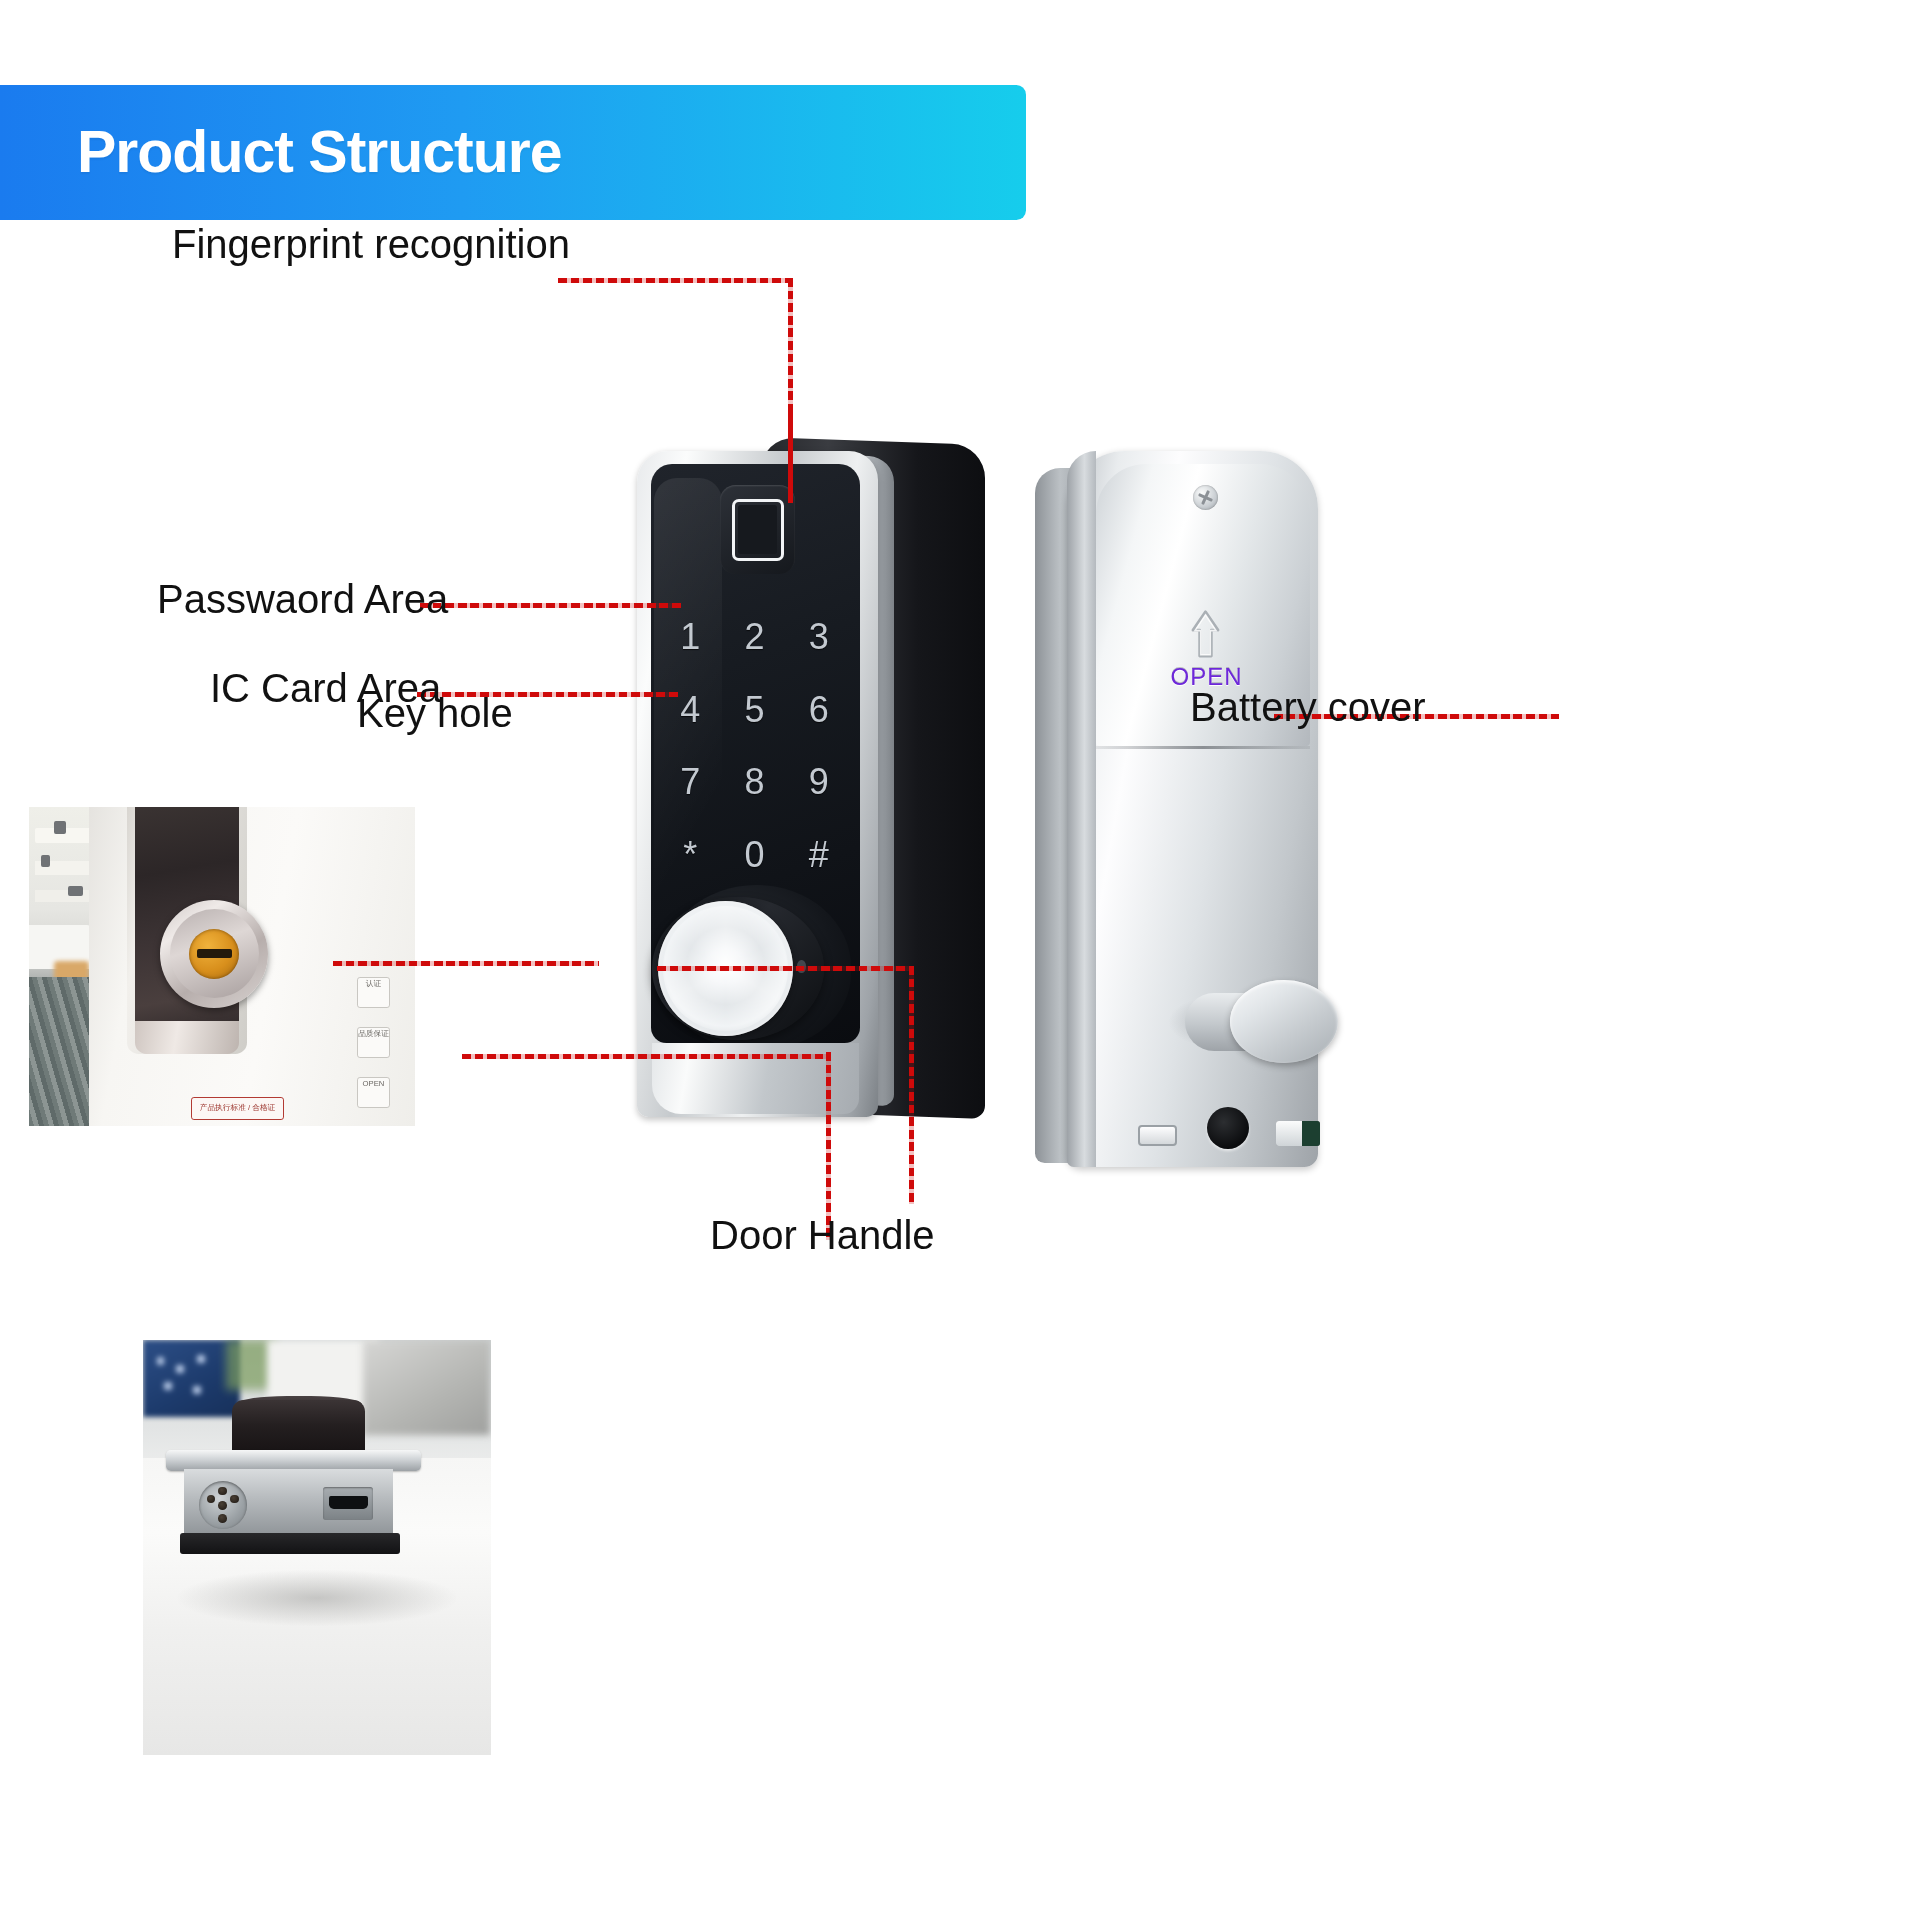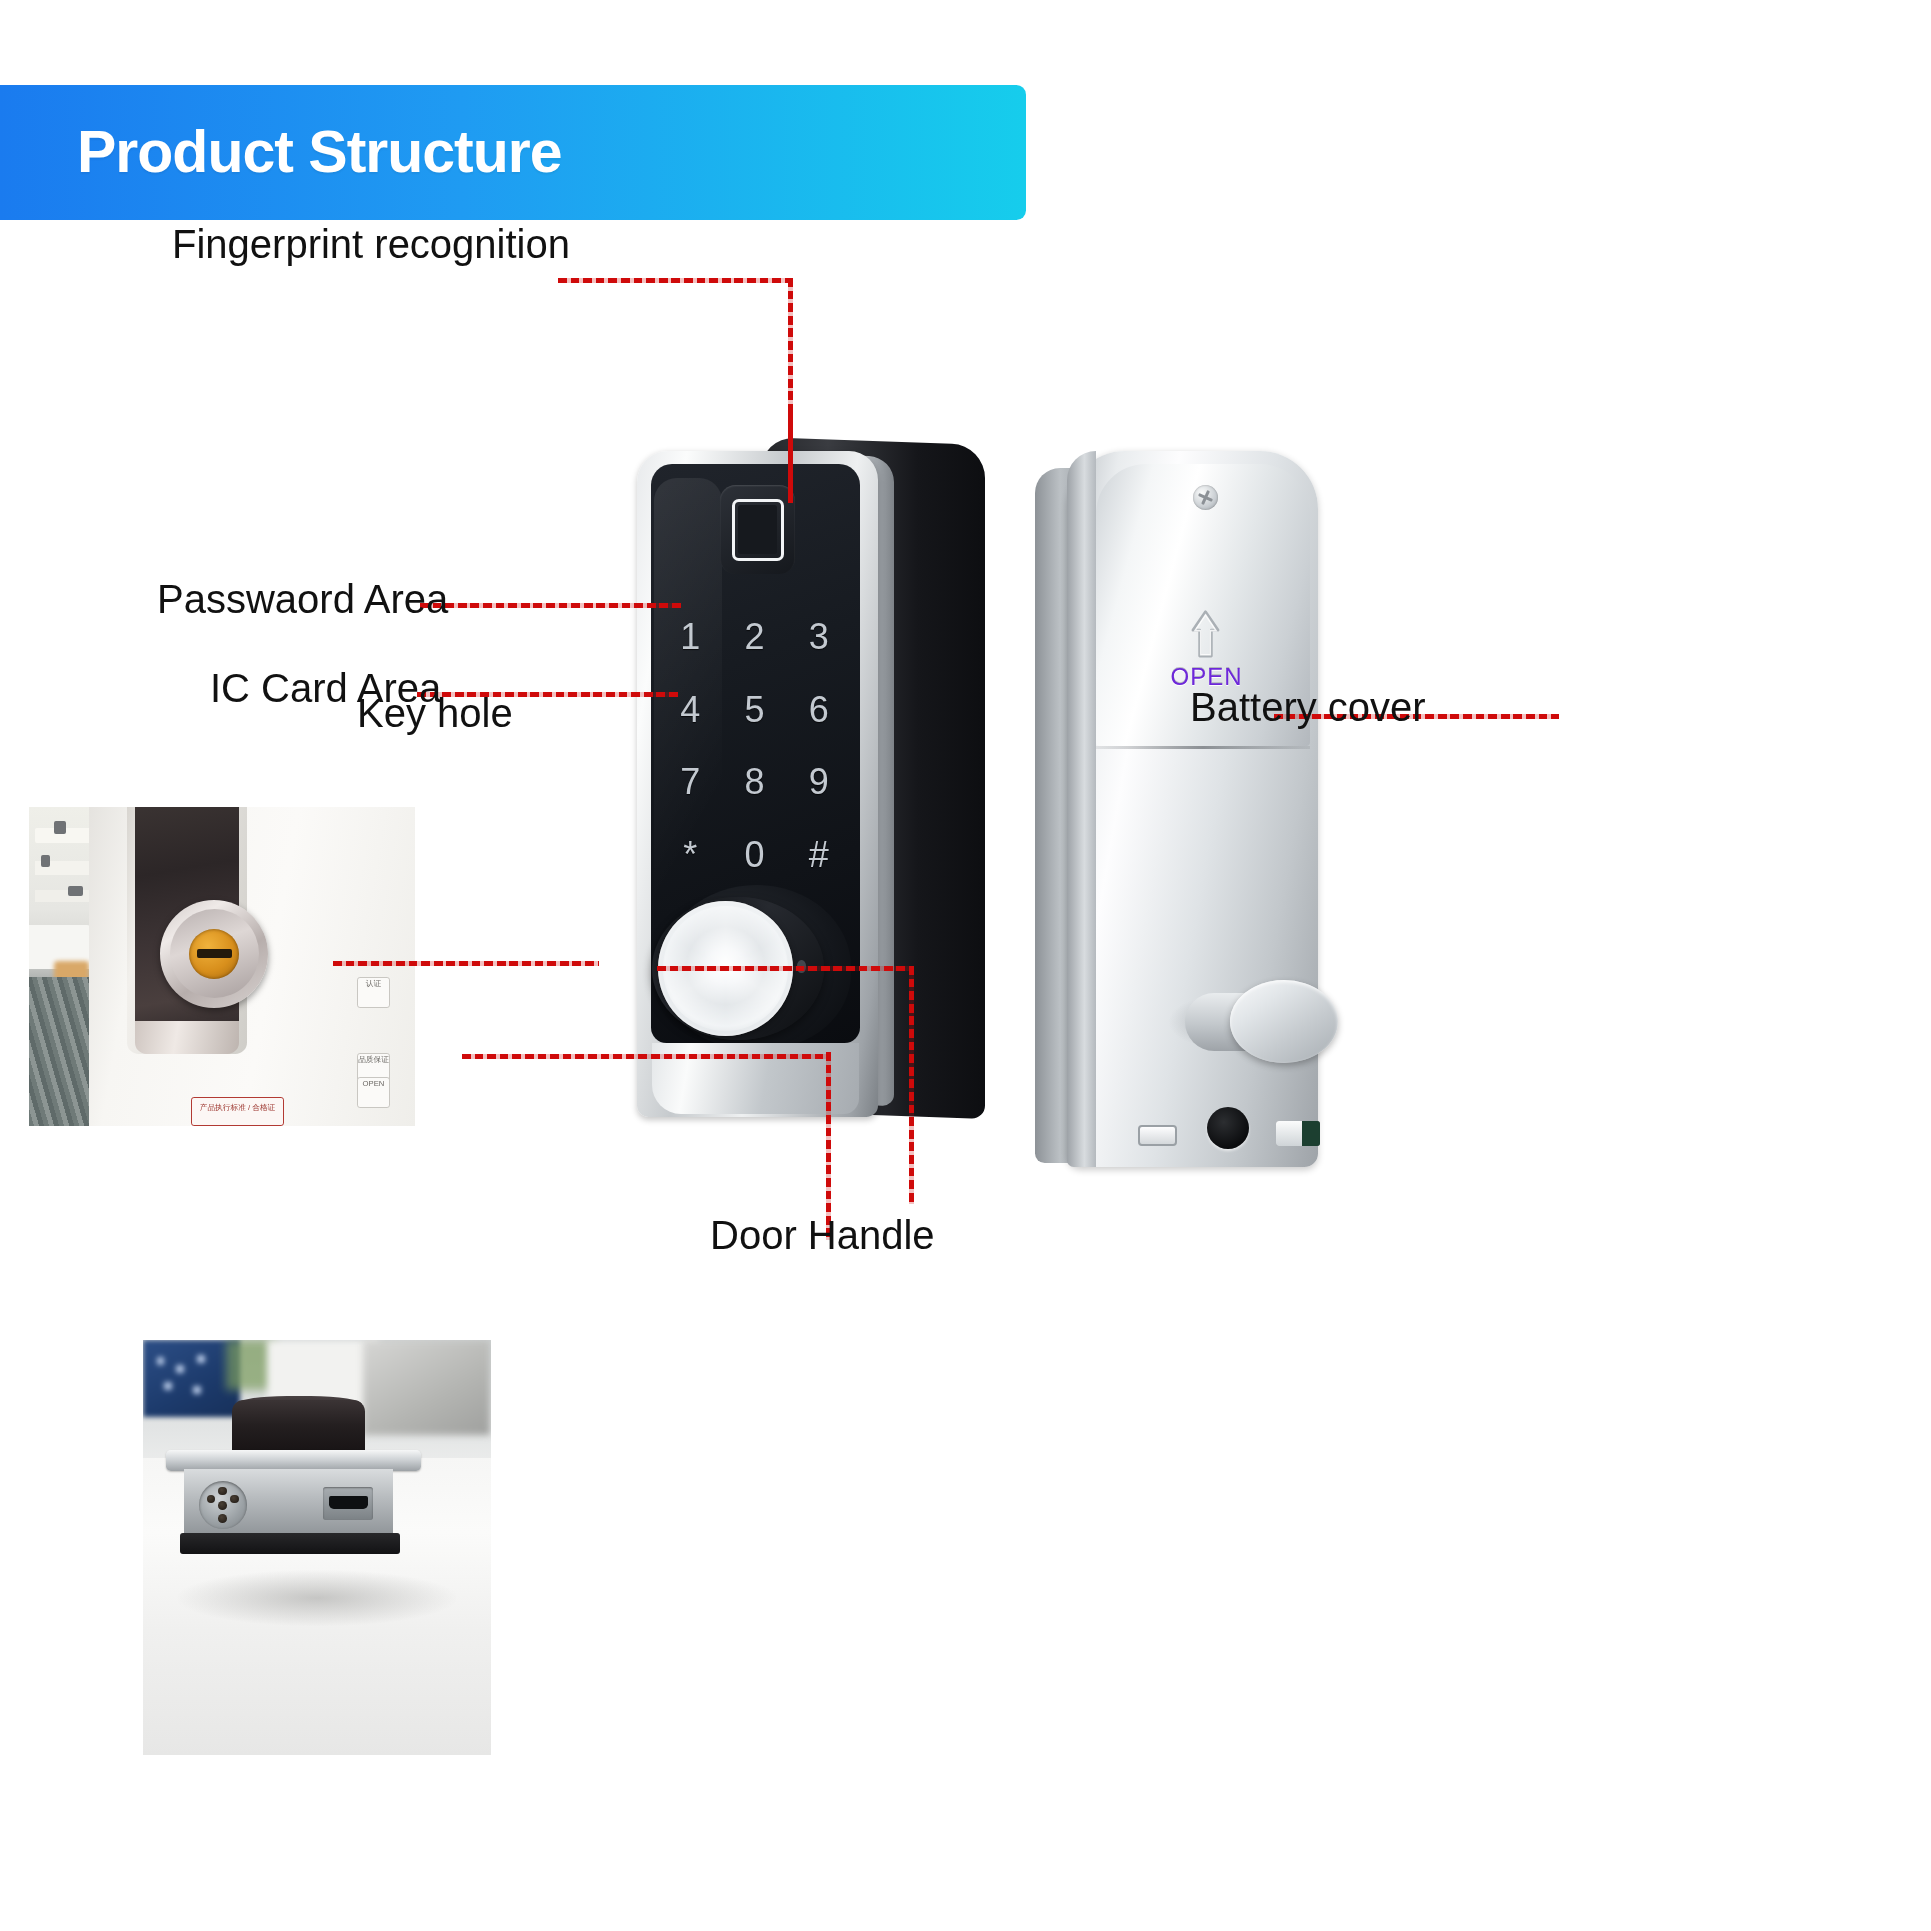--- a/index.html
+++ b/index.html
@@ -242,21 +242,21 @@
   .kh-cyl-mid{ position:absolute; left:141px; top:102px; width:89px; height:89px; border-radius:50%;
       background:linear-gradient(160deg,#b9b1b0,#ded7d5 40%,#a89f9e); }
   .kh-cyl-in{ position:absolute; left:160px; top:122px; width:50px; height:50px; border-radius:50%;
       background:radial-gradient(circle at 38% 34%,#f0b23c,#d88f1c 55%,#a66a10 100%);
       box-shadow:inset 0 0 3.9px rgba(80,45,0,.7); }
   .kh-keyslot{ position:absolute; left:168px; top:142px; width:35px; height:8.7px; background:#241a0c; border-radius:1.9px; }
   .kh-chin{ position:absolute; left:106px; top:214px; width:104px; height:33px;
       background:linear-gradient(100deg,#cfc6c1,#efe9e5 40%,#bdb4af); border-radius:0 0 11.6px 11.6px; }
   .kh-cert{ position:absolute; width:33px; height:31px; border:1.9px solid #c9c7c2; border-radius:2.9px;
       background:#fbfaf8; font-size:7.7px; color:#6b6864; text-align:center; line-height:1.05; padding-top:1.9px; overflow:hidden; }
-  .kh-redlbl{ position:absolute; left:162px; top:290px; width:93px; height:29px;
+  .kh-redlbl{ position:absolute; left:162px; top:290px; width:93px; height:23px;
       border:1.9px solid #b23a33; border-radius:2.9px; background:#fcf7f5; }
   .kh-redlbl span{ display:block; font-size:7.7px; color:#9c352e; text-align:center; line-height:19.3px; }
 
   
   #photo-connector{ left:143px; top:1340px; width:348px; height:415px; }
   .cn-bg{ position:absolute; inset:0; background:linear-gradient(180deg,#cfd3d4 0%,#e3e5e5 22%,#f4f4f3 38%,#fbfbfa 60%,#f2f2f1 100%); }
   .cn-blue{ position:absolute; left:0; top:0; width:97px; height:77px;
       background:linear-gradient(150deg,#2c4e86,#1c3a6b 60%,#17305a); filter:blur(2.9px); }
   .cn-blue i{ position:absolute; background:#b9cbe8; border-radius:1.9px; filter:blur(1px); }
   .cn-green{ position:absolute; left:83px; top:0; width:50px; height:50px; background:#7d9e5f; filter:blur(4.8px); opacity:.7; }
@@ -380,21 +380,21 @@
     <div class="kh-carpet"></div>
     <div class="kh-door"></div>
     <div class="kh-lockplate"></div>
     <div class="kh-glass"></div>
     <div class="kh-cyl-outer"></div>
     <div class="kh-cyl-mid"></div>
     <div class="kh-cyl-in"></div>
     <div class="kh-keyslot"></div>
     <div class="kh-chin"></div>
     <div class="kh-cert" style="left:328px;top:170px;">认证</div>
-    <div class="kh-cert" style="left:328px;top:220px;margin-top:26px;">品质保证</div>
+    <div class="kh-cert" style="left:328px;top:220px;">品质保证</div>
     <div class="kh-cert" style="left:328px;top:270px;">OPEN</div>
     <div class="kh-redlbl">
       <span>产品执行标准 / 合格证</span>
     </div>
   </div>
 
   <div class="photo" id="photo-connector">
     <div class="cn-bg"></div>
     <div class="cn-blue">
       <i style="left:13.5px;top:17.4px;width:7.7px;height:7.7px;"></i>

